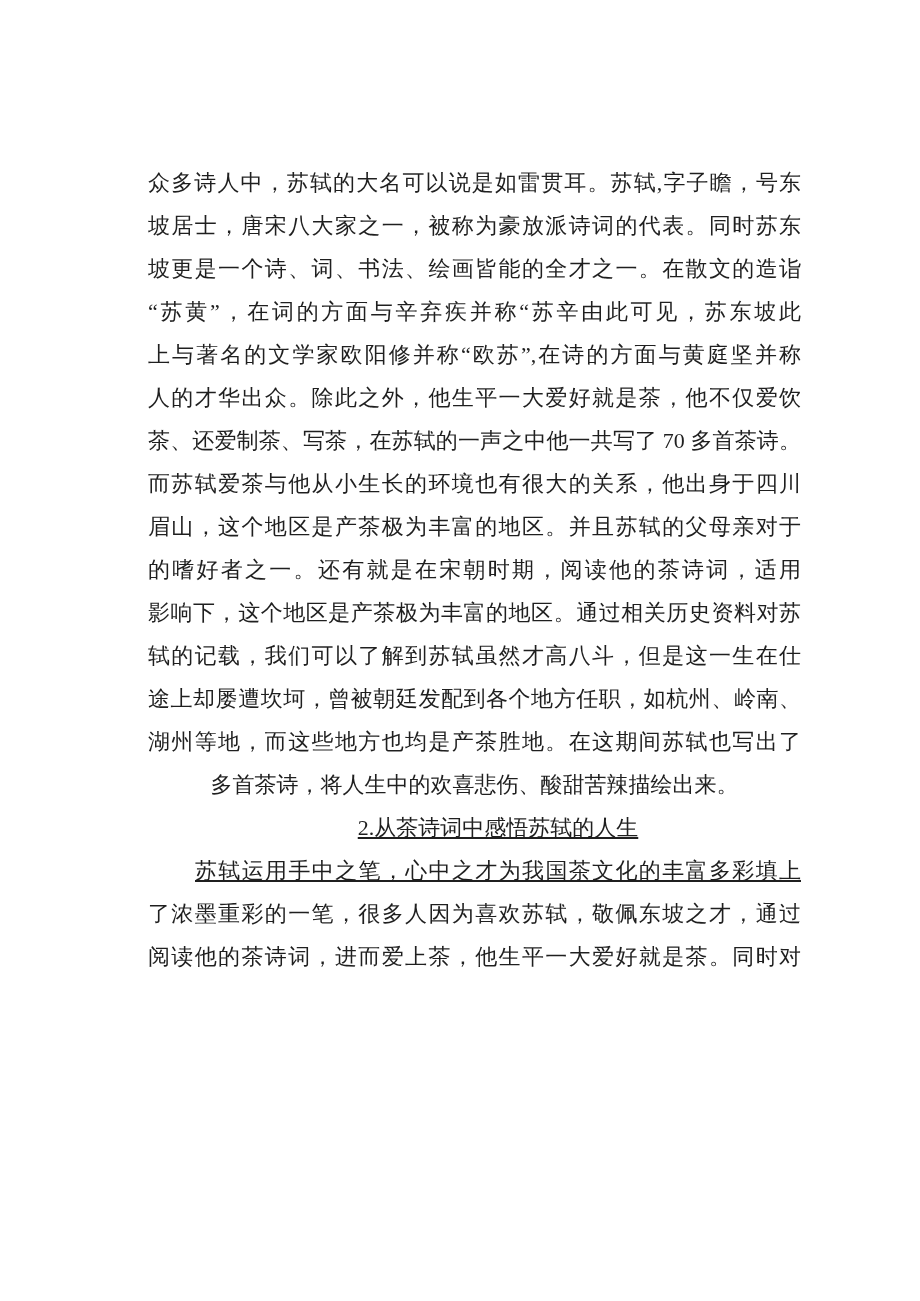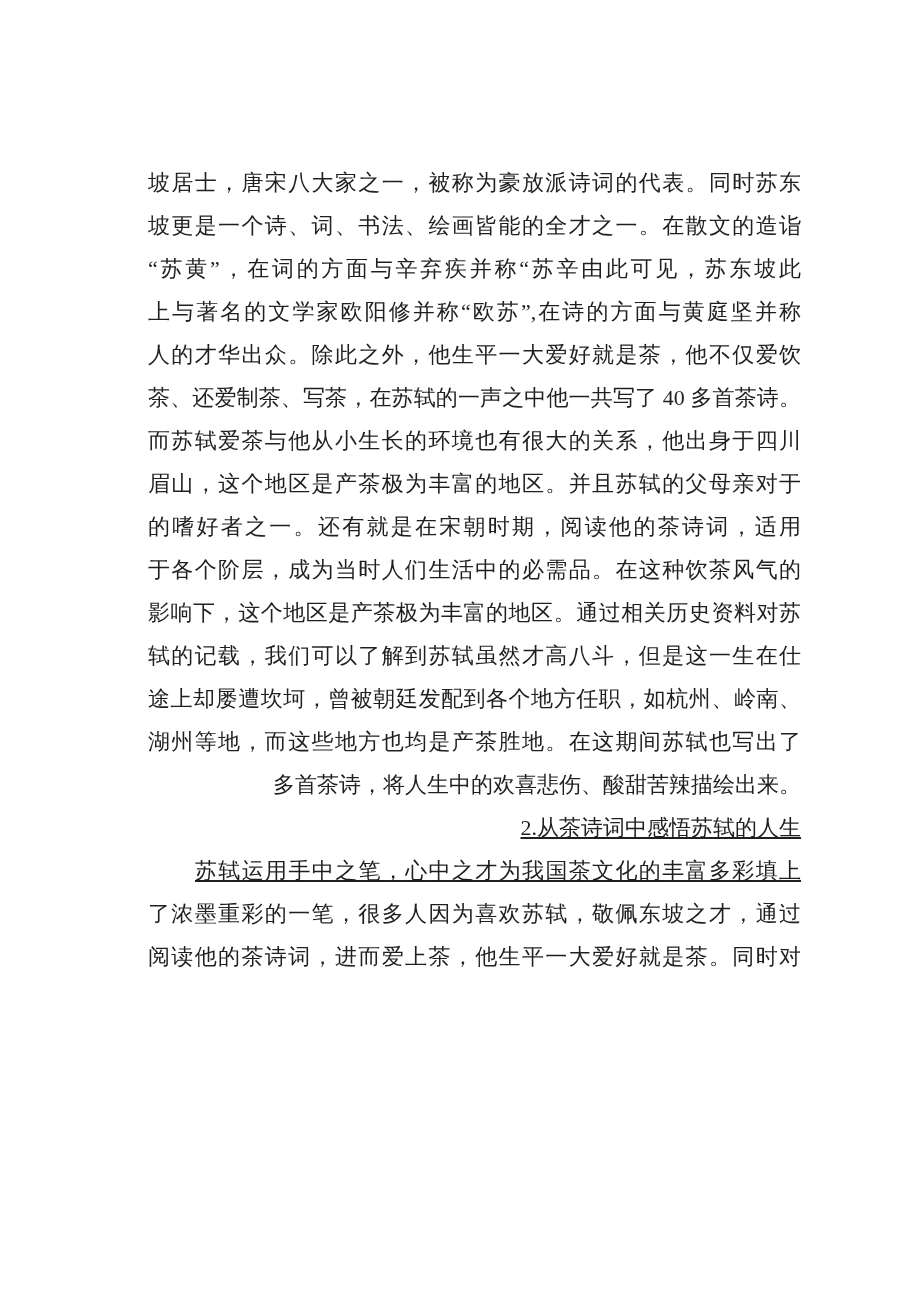--- a/index.html
+++ b/index.html
@@ -27,46 +27,46 @@
     width: 653px;
   }
   .line {
     height: 43px;
     line-height: 43px;
     font-size: 22px;
     font-family: "Liberation Serif", "DejaVu Serif", serif;
     color: var(--text-color);
     white-space: normal;
     overflow: hidden;
-    text-align: right;
+    text-align: center;
   }
   .line.justify {
     text-align: justify;
     text-align-last: justify;
   }
   .line.indent {
     padding-left: 47px;
     text-decoration: underline;
   }
 </style>
 </head>
 <body>
 
 <div class="page">
   <div class="text-block">
+      <div class="line justify" lang="zh">众多诗人中，苏轼的大名可以说是如雷贯耳。苏轼,字子瞻，号东</div>
       <div class="line justify" lang="zh">坡居士，唐宋八大家之一，被称为豪放派诗词的代表。同时苏东</div>
       <div class="line justify" lang="zh">坡更是一个诗、词、书法、绘画皆能的全才之一。在散文的造诣</div>
       <div class="line justify" lang="zh">“苏黄”，在词的方面与辛弃疾并称“苏辛由此可见，苏东坡此</div>
       <div class="line justify" lang="zh">上与著名的文学家欧阳修并称“欧苏”,在诗的方面与黄庭坚并称</div>
       <div class="line justify" lang="zh">人的才华出众。除此之外，他生平一大爱好就是茶，他不仅爱饮</div>
-      <div class="line justify" lang="zh">茶、还爱制茶、写茶，在苏轼的一声之中他一共写了 40 多首茶诗。</div>
+      <div class="line justify" lang="zh">茶、还爱制茶、写茶，在苏轼的一声之中他一共写了 70 多首茶诗。</div>
       <div class="line justify" lang="zh">而苏轼爱茶与他从小生长的环境也有很大的关系，他出身于四川</div>
       <div class="line justify" lang="zh">眉山，这个地区是产茶极为丰富的地区。并且苏轼的父母亲对于</div>
       <div class="line justify" lang="zh">的嗜好者之一。还有就是在宋朝时期，阅读他的茶诗词，适用</div>
-      <div class="line justify" lang="zh">于各个阶层，成为当时人们生活中的必需品。在这种饮茶风气的</div>
       <div class="line justify" lang="zh">影响下，这个地区是产茶极为丰富的地区。通过相关历史资料对苏</div>
       <div class="line justify" lang="zh">轼的记载，我们可以了解到苏轼虽然才高八斗，但是这一生在仕</div>
       <div class="line justify" lang="zh">途上却屡遭坎坷，曾被朝廷发配到各个地方任职，如杭州、岭南、</div>
       <div class="line justify" lang="zh">湖州等地，而这些地方也均是产茶胜地。在这期间苏轼也写出了</div>
       <div class="line" lang="zh">多首茶诗，将人生中的欢喜悲伤、酸甜苦辣描绘出来。</div>
       <div class="line indent" lang="zh">2.从茶诗词中感悟苏轼的人生</div>
       <div class="line justify indent" lang="zh">苏轼运用手中之笔，心中之才为我国茶文化的丰富多彩填上</div>
       <div class="line justify" lang="zh">了浓墨重彩的一笔，很多人因为喜欢苏轼，敬佩东坡之才，通过</div>
       <div class="line justify" lang="zh">阅读他的茶诗词，进而爱上茶，他生平一大爱好就是茶。同时对</div>
     </div>

